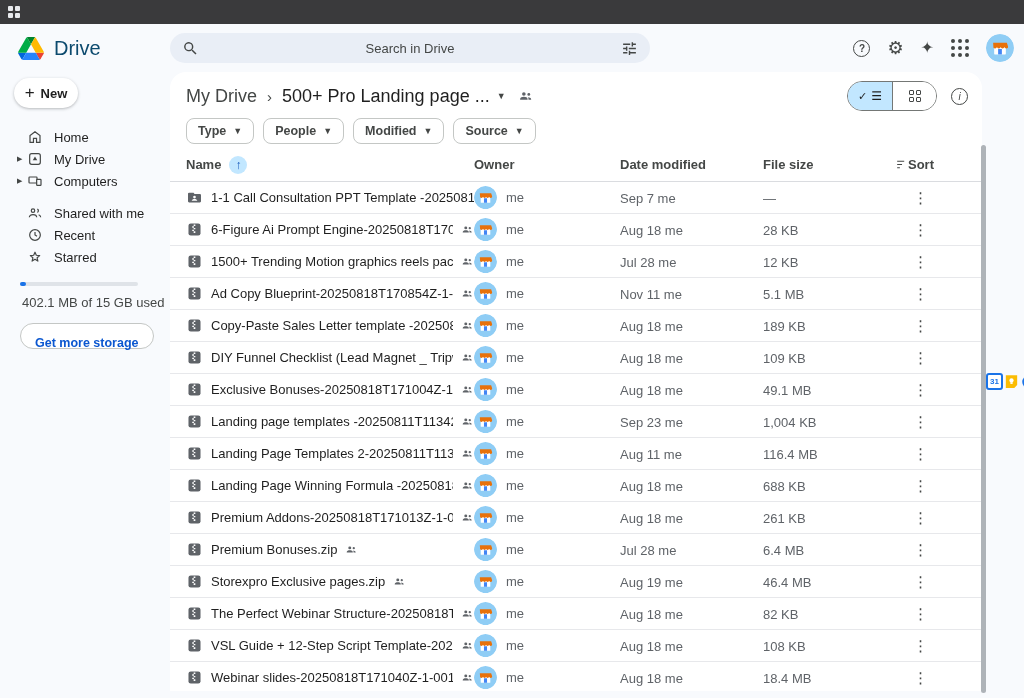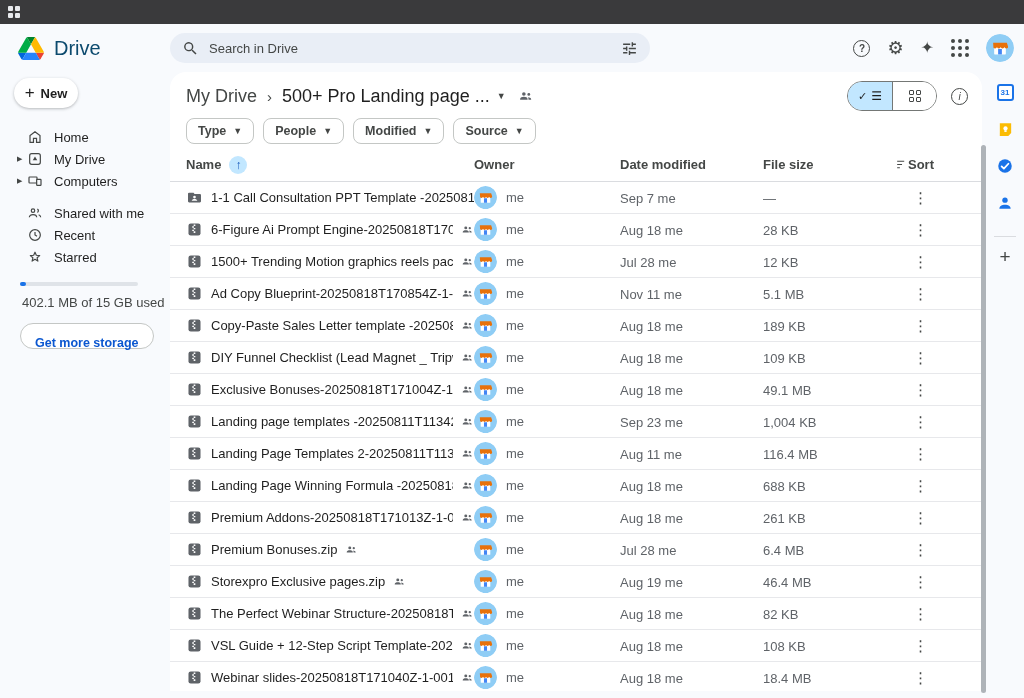--- a/index.html
+++ b/index.html
@@ -8,21 +8,21 @@
 
   
   .topbar { position:absolute; top:0; left:0; right:0; height:24px; background:#3a3a3c; display:flex; align-items:center; padding-left:8px; }
   .grid-glyph { display:grid; grid-template-columns:5px 5px; grid-gap:2px; cursor:pointer; }
   .grid-glyph span { width:5px; height:5px; background:#e8eaed; border-radius:1px; }
 
   
   .header { position:absolute; top:24px; left:0; right:0; height:48px; display:flex; align-items:center; }
   .brand { display:flex; align-items:center; gap:10px; padding-left:18px; width:170px; }
   .brand-name { font-size:20px; color:#0c4a6e; }
-  .searchbar { width:480px; height:30px; background:#e9eef6; border-radius:15px; display:flex; align-items:center; padding:0 12px; gap:10px; cursor:text; }
+  .searchbar { width:480px; height:30px; background:#e9eef6; border-radius:15px; display:flex; align-items:center; padding:0 12px; gap:10px; cursor:text;text-align:center; }
   .searchbar .search-text { flex:1; font-size:13px; color:#444746; }
   .header-actions { margin-left:auto; display:flex; align-items:center; gap:17px; padding-right:10px; }
   .icon-ring { width:17px; height:17px; border:1.7px solid #444746; border-radius:50%; font-size:10px; font-weight:bold; color:#444746; display:flex; align-items:center; justify-content:center; }
   .glyph { color:#444746; font-size:18px; line-height:1; }
   .dots-grid { display:grid; grid-template-columns:repeat(3,4px); grid-gap:3px; }
   .dots-grid span { width:4px; height:4px; background:#444746; border-radius:50%; }
   .avatar { width:28px; height:28px; border-radius:50%; overflow:hidden; }
 
   
   .sidebar { position:absolute; top:72px; left:0; width:170px; bottom:0; font-size:13px; color:#444746; }
@@ -73,21 +73,21 @@
   .frow { display:flex; align-items:center; height:32px; border-bottom:1px solid #e7e8eb; cursor:pointer; }
   .frow .cell-name { font-size:13px; color:#1f1f1f; font-weight:bold; }
   .fname { overflow:hidden; white-space:nowrap; text-overflow:clip; font-weight:500; }
   .file-ic { width:17px; height:17px; flex:0 0 17px; }
   .badge-people { width:13px; height:13px; flex:0 0 13px; }
   .frow .sec { font-size:13px; color:#5f6368; font-weight:normal; }
   .owner-avatar { width:23px; height:23px; border-radius:50%; overflow:hidden; flex:0 0 23px; }
   .menu-dots { color:#444746; font-size:15px; letter-spacing:0; line-height:1; padding:2px 6px; }
 
   
-  .rightbar { position:absolute; top:72px; right:0; width:38px; bottom:0; display:flex; flex-direction:column; align-items:center; padding-top:10px; }
+  .rightbar { position:absolute; top:72px; right:0; width:38px; bottom:0; display:flex; align-items:center; padding-top:10px; }
   .rail-icon { height:20px; margin-bottom:17px; display:flex; align-items:center; justify-content:center; cursor:pointer; }
   .cal-box { width:17px; height:17px; border:2px solid #1a73e8; border-radius:3px; color:#1a73e8; font-size:8px; font-weight:bold; display:flex; align-items:center; justify-content:center; background:#fff; }
   .rail-divider { width:22px; border-top:1px solid #dadce0; margin:6px 0 10px; }
   .plus-glyph { font-size:19px; color:#444746; }
 
   .vscrollbar { position:absolute; left:981px; top:145px; width:5px; height:548px; background:#aeb3b8; border-radius:3px; }
 </style>
 </head>
 <body>
 

